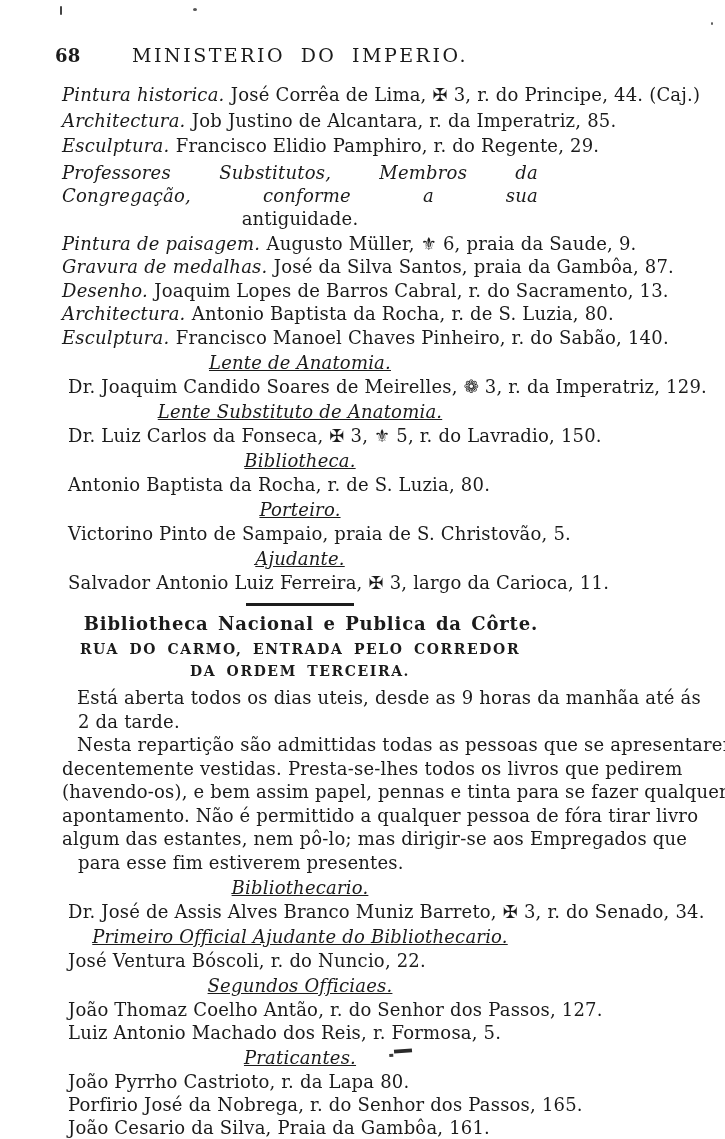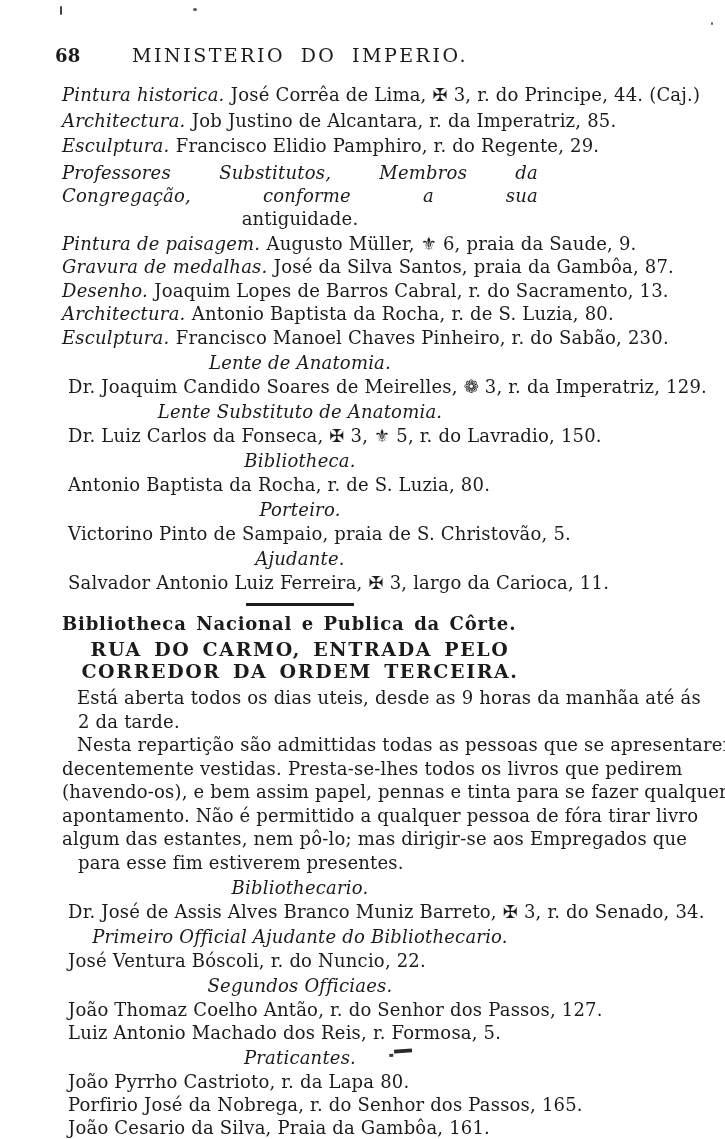--- a/index.html
+++ b/index.html
@@ -43,39 +43,39 @@
     text-align: justify; text-align-last: justify;
     line-height: 23px; margin-top: 2px;
   }
   .subst-h2 {
     text-align: center;
     line-height: 23px; margin-bottom: 2px;
   }
   .office { margin: 0; }
   .office-heading {
     font-style: italic; text-align: center;
-    line-height: 23px; margin: 2px 0 1px 0;
+    line-height: 23px; margin: 2px 0 1px 0; text-decoration: underline;
   }
   .person {
     white-space: nowrap; line-height: 23px;
     padding-left: 6px;
   }
   .divider {
     width: 108px; height: 3px;
     background: #1c1c1c;
     margin: 9px auto 7px auto;
   }
   .lib-title {
-    font-weight: bold; text-align: left;
+    font-weight: bold; text-align: right;
     font-size: 18px; letter-spacing: 0.8px; word-spacing: 2.5px;
     line-height: 22px; margin-top: 4px;
   }
   .lib-address {
     font-weight: bold; text-align: center;
-    font-size: 19px; letter-spacing: 1.6px; word-spacing: 4px;
+    font-size: 14px; letter-spacing: 1.6px; word-spacing: 4px;
     line-height: 22px; margin: 3px 0 4px 0;
   }
   .para { margin: 0; }
   .pline {
     text-align: justify; text-align-last: justify;
     white-space: nowrap; line-height: 23.5px;
   }
   .pline.first { padding-left: 15px; }
   .pline.last { text-align-last: left; margin-left: 16px; }
   .speck { position: absolute; background: #555; border-radius: 50%; }
@@ -130,21 +130,21 @@
     <div class="entry">
       <span class="role">Gravura de medalhas.</span><span>José da Silva Santos, praia da Gambôa, 87.</span>
     </div>
     <div class="entry">
       <span class="role">Desenho.</span><span>Joaquim Lopes de Barros Cabral, r. do Sacramento, 13.</span>
     </div>
     <div class="entry">
       <span class="role">Architectura.</span><span>Antonio Baptista da Rocha, r. de S. Luzia, 80.</span>
     </div>
     <div class="entry">
-      <span class="role">Esculptura.</span><span>Francisco Manoel Chaves Pinheiro, r. do Sabão, 230.</span>
+      <span class="role">Esculptura.</span><span>Francisco Manoel Chaves Pinheiro, r. do Sabão, 140.</span>
     </div>
   </div>
 
   <div class="office">
     <div class="office-heading">Lente de Anatomia.</div>
     <div class="person">Dr. Joaquim Candido Soares de Meirelles, ❁ 3, r. da Imperatriz, 129.</div>
   </div>
   <div class="office">
     <div class="office-heading">Lente Substituto de Anatomia.</div>
     <div class="person">Dr. Luiz Carlos da Fonseca, ✠ 3, ⚜ 5, r. do Lavradio, 150.</div>

